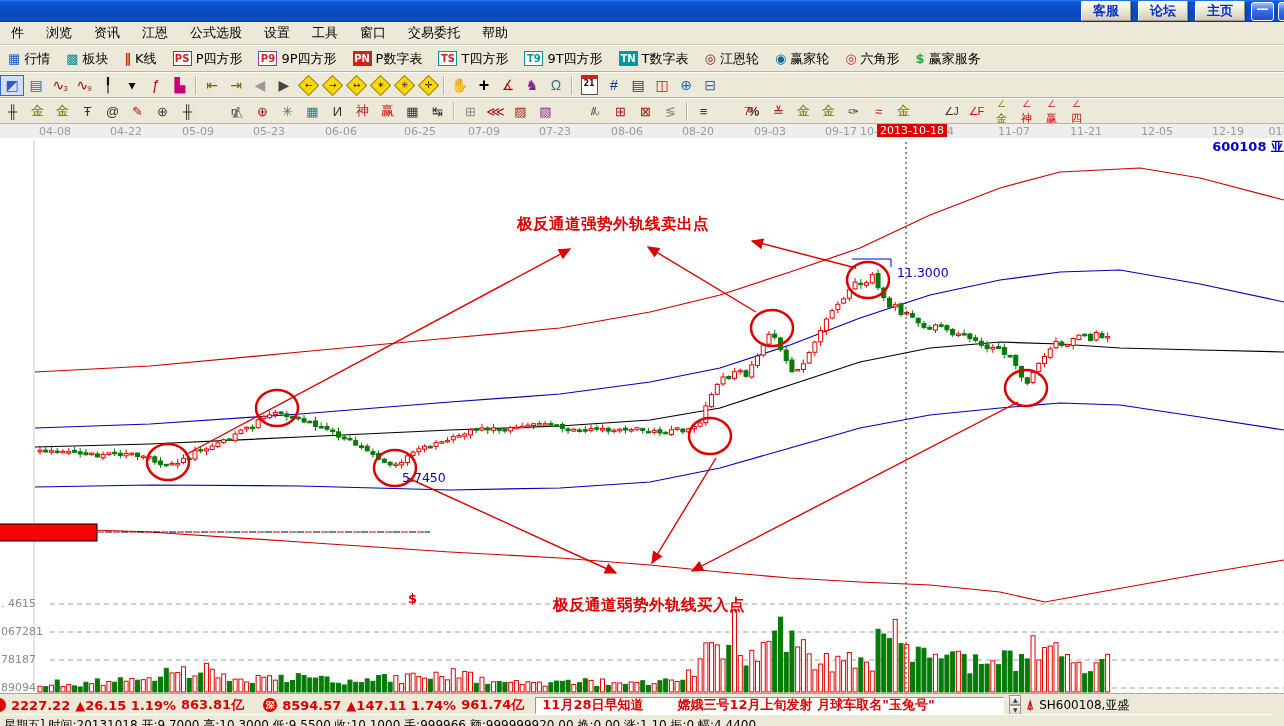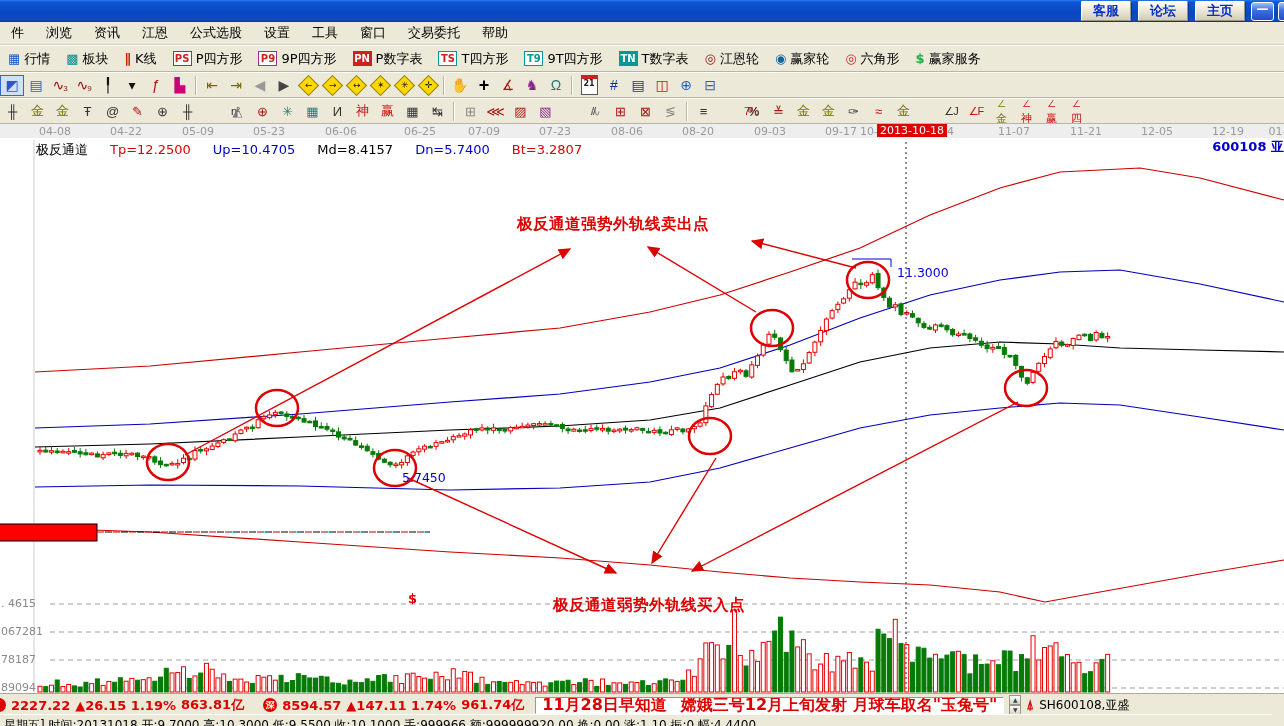--- a/index.html
+++ b/index.html
@@ -80,21 +80,21 @@
   .statusgap{position:absolute;top:693px;left:0;width:1284px;height:3px;background:#ece9d8;border-top:1px solid #aca899;}
   .statusbar{
     position:absolute;top:696px;left:0;width:1284px;height:18px;background:#ece9d8;
     display:flex;align-items:center;gap:5px;font-size:13px;font-weight:bold;color:#dd0000;
     white-space:nowrap;
   }
   .sicon{width:14px;height:14px;border-radius:50%;background:#dd0000;color:#ffd;
          font-size:9px;font-weight:bold;text-align:center;line-height:14px;flex:0 0 auto;}
   .sicon.half{margin-left:-8px;}
   .news{width:455px;height:15px;background:#fff;border:1px solid #9a9686;border-bottom-color:#fff;
-        border-right-color:#fff;color:#dd0000;font-size:16px;padding:0 6px;overflow:hidden;
+        border-right-color:#fff;color:#dd0000;font-size:13px;padding:0 6px;overflow:hidden;
         display:flex;align-items:center;margin-left:6px;}
   .news .gap{display:inline-block;width:34px;}
   .spinner{display:flex;flex-direction:column;width:12px;flex:0 0 auto;}
   .spinner b{height:8px;font-size:6px;line-height:7px;text-align:center;color:#345;
              background:linear-gradient(#fdfdfb,#d8d4c8);border:1px solid #9b968a;}
   .antenna{color:#cc1111;font-size:13px;font-weight:bold;flex:0 0 auto;}
   .symtext{color:#000;font-weight:normal;font-size:12px;overflow:hidden;}
   .statusrow2{position:absolute;top:714px;left:0;width:1272px;height:12px;background:#ece9d8;
               overflow:hidden;border-top:1px solid #fff;}
   .statusrow2 span{position:absolute;top:2px;left:4px;font-size:12px;color:#000;white-space:nowrap;}
@@ -992,21 +992,20 @@
       <line x1="408" y1="478" x2="616" y2="573" stroke="#dd0000" stroke-width="1.4" marker-end="url(#ah)"></line>
       <line x1="716" y1="458" x2="652" y2="563" stroke="#dd0000" stroke-width="1.4" marker-end="url(#ah)"></line>
       <line x1="1018" y1="402" x2="692" y2="571" stroke="#dd0000" stroke-width="1.4" marker-end="url(#ah)"></line>
       <text x="517" y="229" fill="#dd0000" font-size="15.5" font-weight="bold" letter-spacing="0.5">极反通道强势外轨线卖出点</text>
       <text x="553" y="610" fill="#dd0000" font-size="15.5" font-weight="bold" letter-spacing="0.5">极反通道弱势外轨线买入点</text>
       <text x="408" y="603" fill="#dd0000" font-size="13" font-weight="bold">$</text>
       <polyline points="852,259 891,259 891,267" fill="none" stroke="#0000cc"></polyline>
       <text x="897" y="277" fill="#0000cc" font-size="12.5">11.3000</text>
       <text x="402" y="482" fill="#0000cc" font-size="12.5">5.7450</text>
     </svg>
-  <div class="ind" id="indicators"><span style="color: rgb(0, 0, 0);">极反通道</span><span style="color: rgb(221, 0, 0);">Tp=12.2500</span><span style="color: rgb(0, 0, 204);">Up=10.4705</span><span style="color: rgb(0, 0, 0);">Md=8.4157</span><span style="color: rgb(0, 0, 204);">Dn=5.7400</span><span style="color: rgb(221, 0, 0);">Bt=3.2807</span></div>
   <div class="symlabel">600108 亚</div>
 </div>
 
 <div class="statusgap"></div>
 <div class="statusbar">
   <span class="sicon half"></span>
   <span>2227.22</span>
   <span>▲26.15 1.19%</span>
   <span>863.81亿</span>
   <span class="sicon" style="margin-left:14px">深</span>

